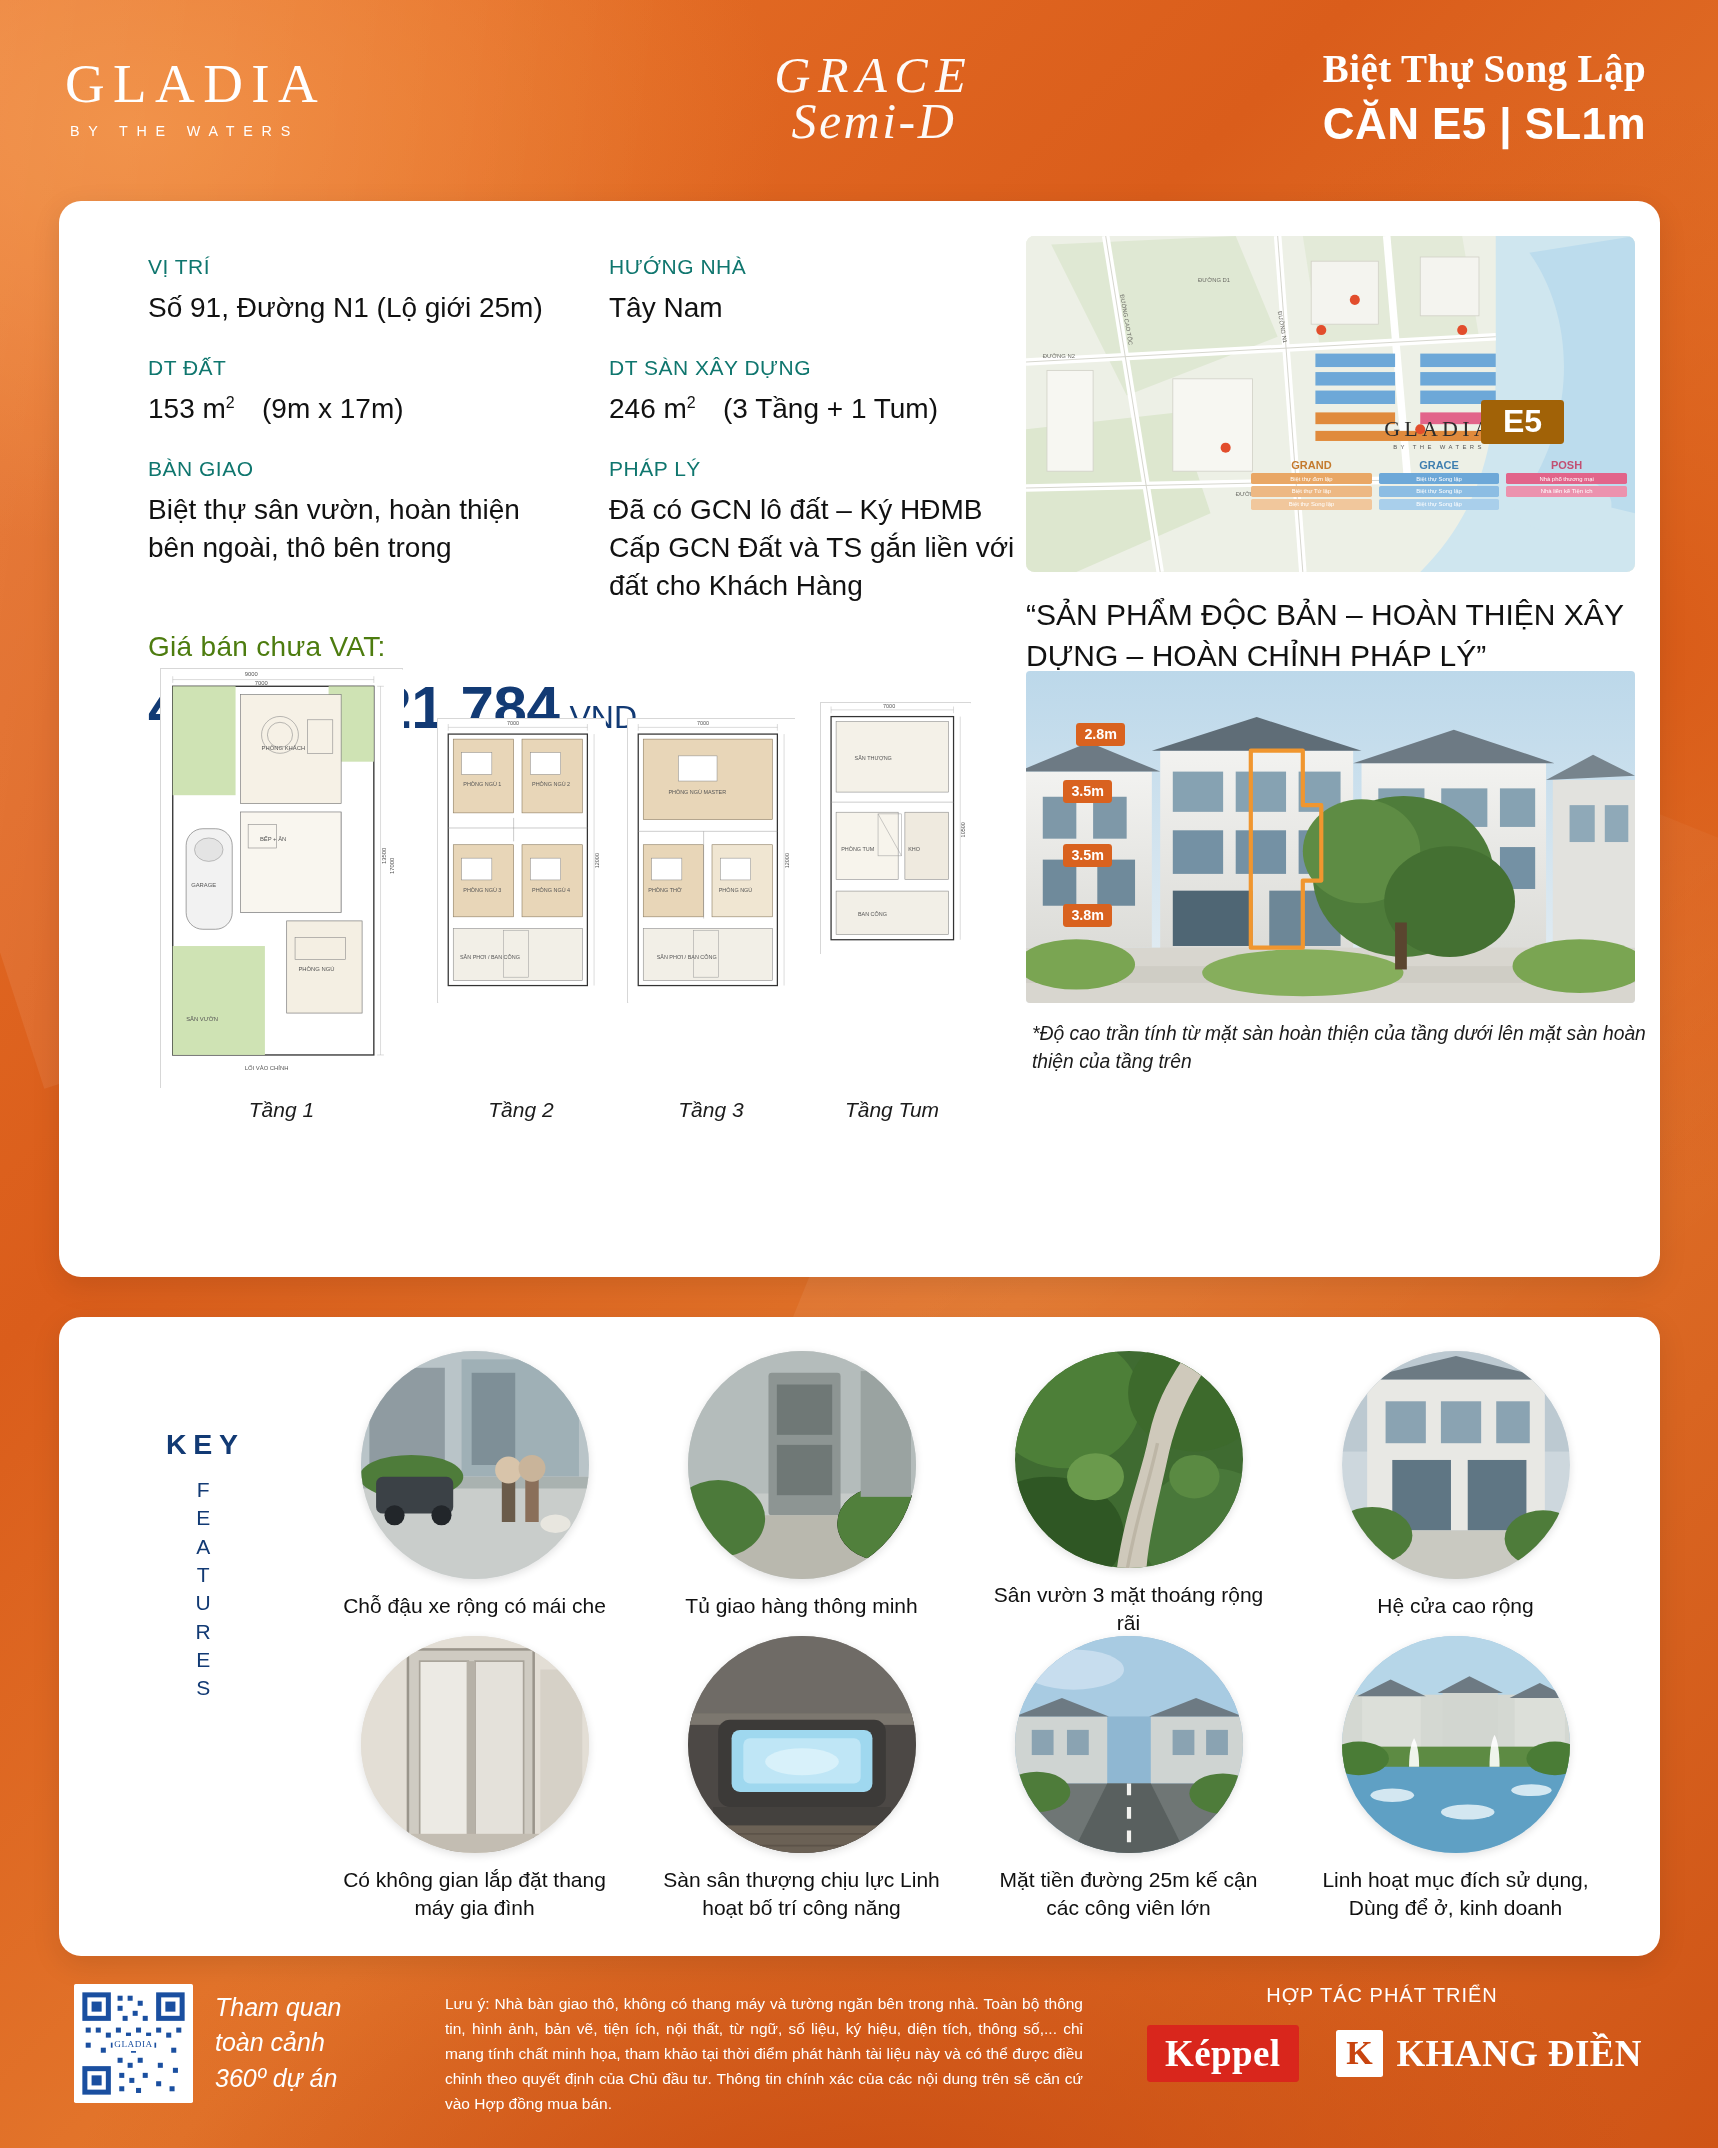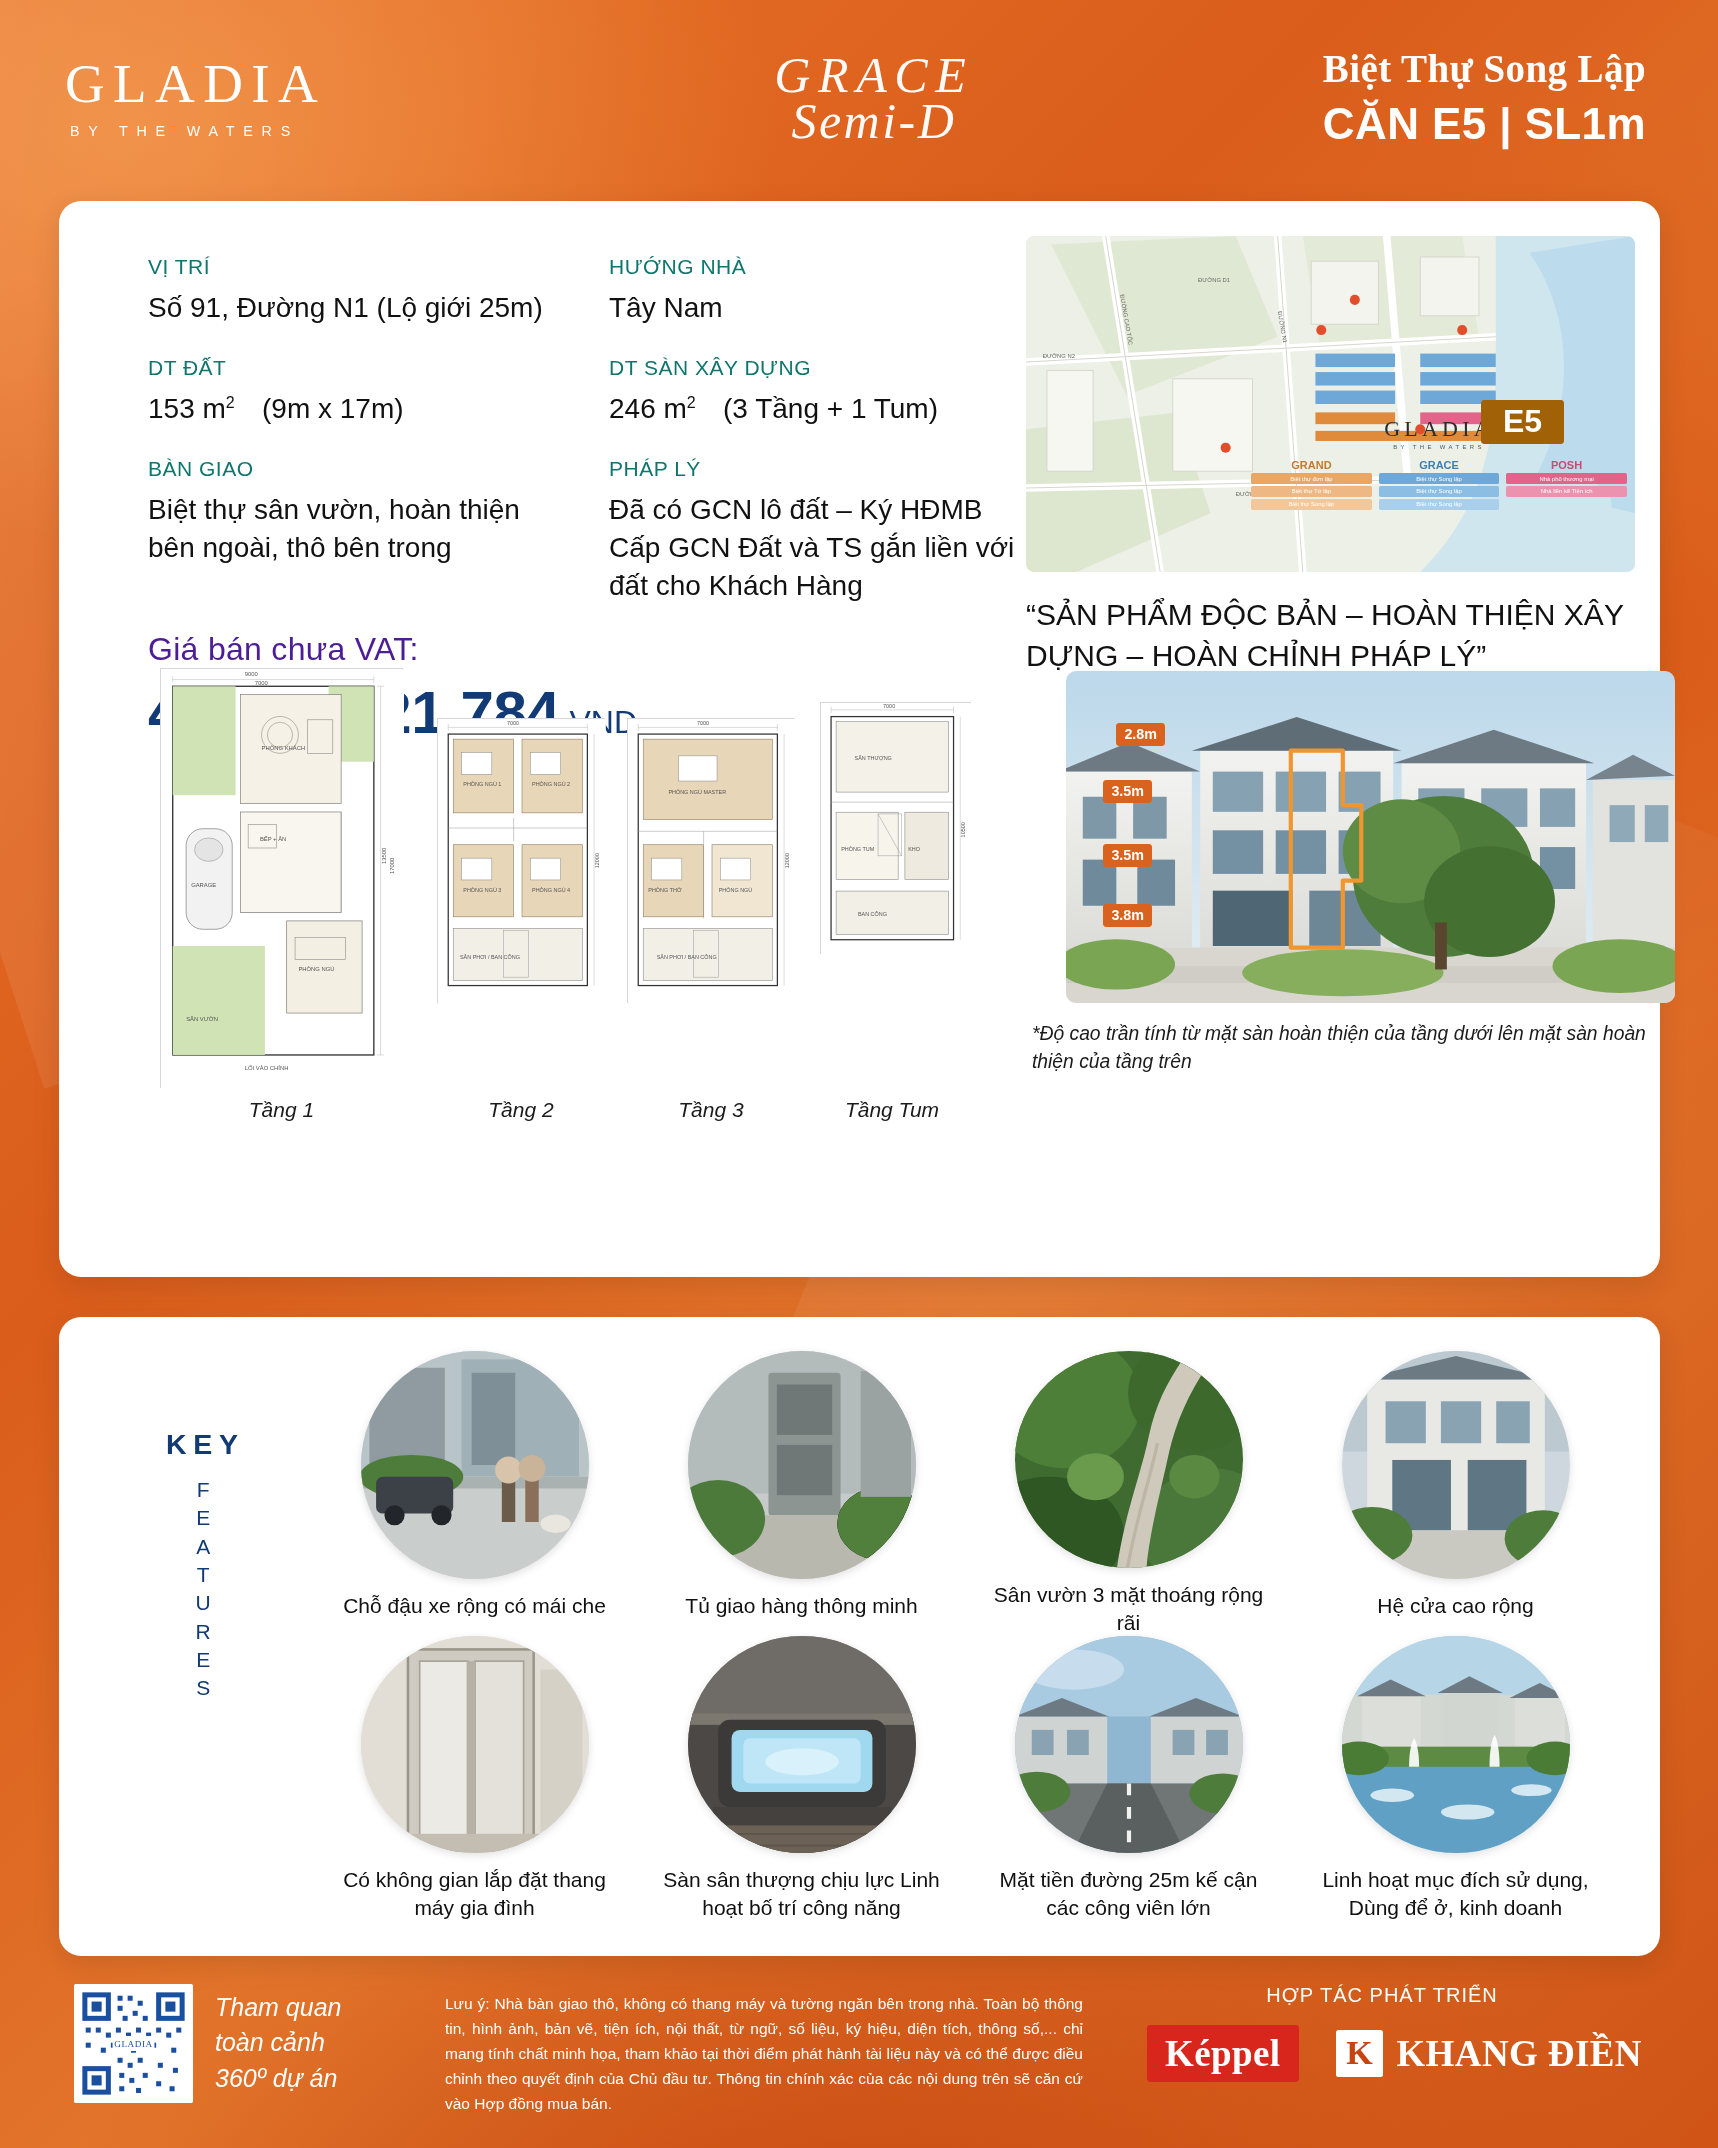--- a/index.html
+++ b/index.html
@@ -71,21 +71,21 @@
   .spec-grid { display: grid; grid-template-columns: 461px 470px; row-gap: 0px; }
   .spec-cell { padding: 22px 0 6.7px 59px; }
   .spec-label {
     font-size: 21px; color: #0f766e; letter-spacing: 0.5px; margin-bottom: 10px; font-weight: 400;
   }
   .spec-value { font-size: 28px; color: #111; font-weight: 400; line-height: 1.36; }
   .spec-value sup { font-size: 16px; vertical-align: super; }
   .spec-value .gap { display: inline-block; width: 11.7px; }
 
   .price-wrap { padding: 20px 0 0 59px; }
-  .price-label { font-size: 32px; color: #4c1d95; font-weight: 400; letter-spacing: 0.3px; }
+  .price-label { font-size: 28px; color: #4d7c0f; font-weight: 400; letter-spacing: 0.3px; }
   .price-value {
     font-size: 60px; color: #123a74; font-weight: 700; margin-top: 10px; letter-spacing: -0.4px;
   }
   .price-value .cur { font-size: 32px; font-weight: 400; margin-left: 10px; letter-spacing: 0; }
 
   
   .map-box {
     position: absolute; left: 967px; top: 35px; width: 609px; height: 336px;
     border-radius: 8.4px; overflow: hidden; background: #e9eee3;
   }
@@ -99,21 +99,21 @@
   .plan {
     position: absolute; top: 0; background: #fff; border: 0.8px solid #d7d7d7;
   }
   .plan-caption {
     position: absolute; font-style: italic; font-size: 21px; color: #1b1b1b; text-align: center;
   }
 
   
   .facade {
     position: absolute; left: 967px; top: 470px; width: 609px; height: 332px;
-    border-radius: 10px; overflow: hidden; margin-left: 40px;
+    border-radius: 4px; overflow: hidden;
   }
   .facade-note {
     position: absolute; left: 973px; top: 819px; width: 621px;
     font-size: 19.3px; font-style: italic; color: #1b1b1b; line-height: 1.45;
   }
   .height-tag {
     position: absolute; background: #d9621f; color: #fff; font-size: 14.3px;
     padding: 3.4px 8.4px; border-radius: 3.4px; font-weight: 600;
   }
 

